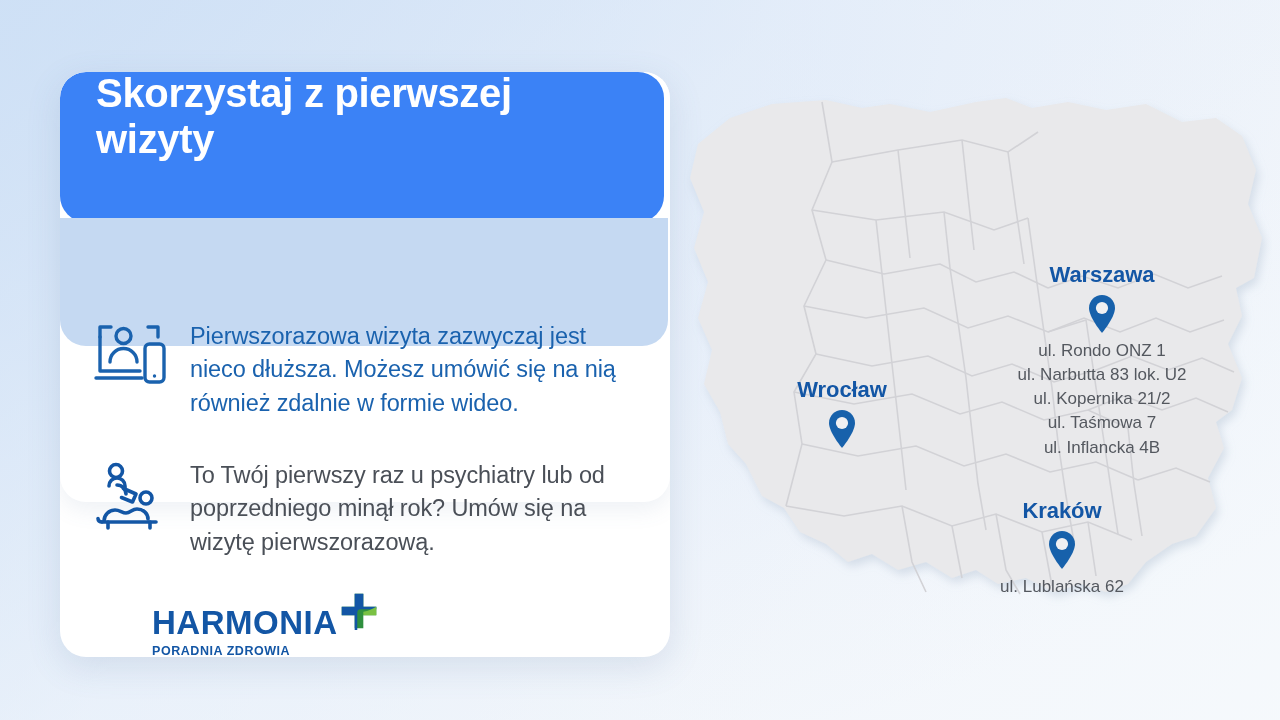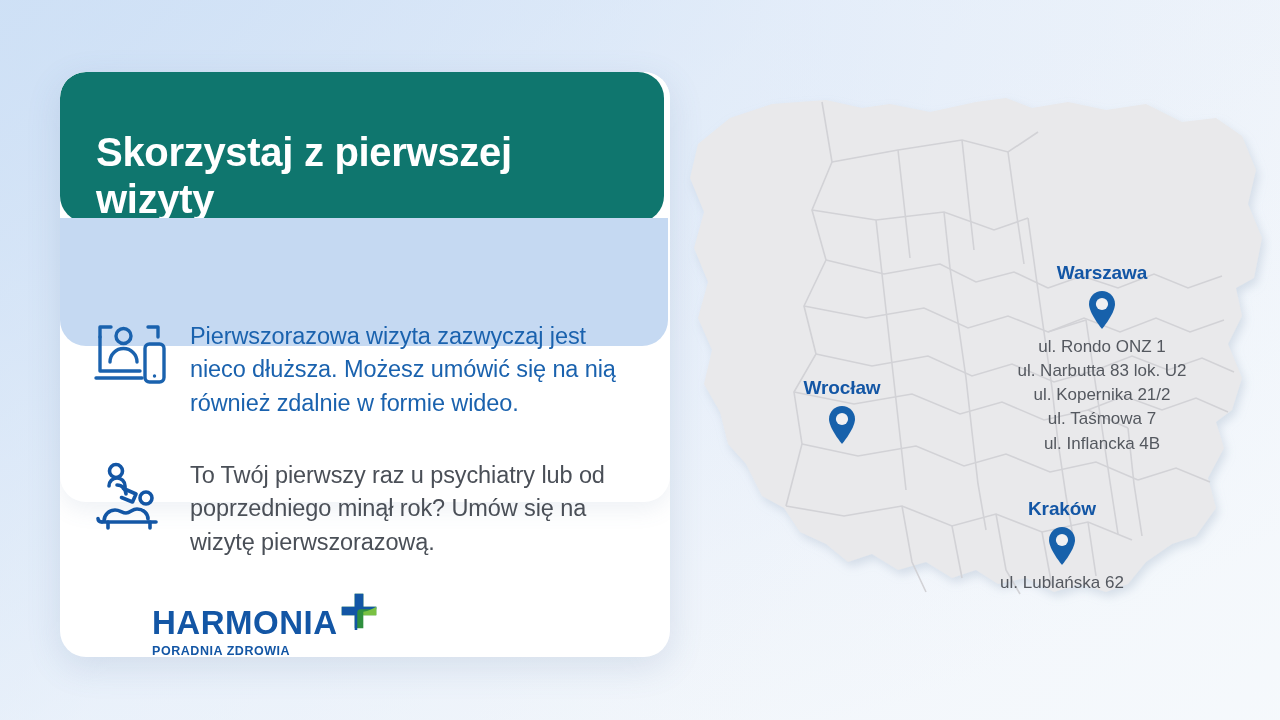--- a/index.html
+++ b/index.html
@@ -23,22 +23,22 @@
     box-shadow:0 10px 34px rgba(90,120,160,.16);
     overflow:hidden;
   }
   .card-inner{
     position:absolute; left:0; top:0; width:610px; height:430px;
     background:#ffffff; border-radius:26px;
     box-shadow:0 8px 22px rgba(90,120,160,.10);
   }
   .hdr{
     position:absolute; left:0; top:0; width:604px; height:150px;
-    background:#0f766e; border-radius:26px;
-    display:flex; align-items:flex-end;
+    background:#3b82f6; border-radius:26px;
+    display:flex; align-items:flex-start;
   }
   .hdr h1{
     color:#fff; font-size:40px; line-height:1.16; font-weight:800;
     letter-spacing:-.3px; padding:0 36px; margin-top:-2px;
   }
   .blue-panel{
     position:absolute; left:0; top:146px; width:608px; height:128px;
     background:#c5d9f2; border-radius:0 0 26px 26px;
   }
   .row{
@@ -64,21 +64,21 @@
     margin-top:5px; font-size:12.5px; font-weight:700; color:#1356a5;
     letter-spacing:.55px; line-height:1.26;
   }
 
   
   .map{ position:absolute; left:676px; top:92px; width:596px; height:580px; }
   .map svg{ width:100%; height:100%; display:block; }
 
   .mk{ position:absolute; }
   .mk .city{
-    font-size:19px; font-weight:800; color:#1356a5; letter-spacing:-.1px;
+    font-size:22px; font-weight:800; color:#1356a5; letter-spacing:-.1px;
     text-align:center; white-space:nowrap;
   }
   .mk .pin{ display:flex; justify-content:center; margin:6px 0 5px; }
   .mk .addr{
     font-size:17px; line-height:1.42; color:#54585f; text-align:center;
     white-space:nowrap; font-weight:500;
   }
   .mk-war{ left:1002px; top:262px; width:200px; }
   .mk-wro{ left:752px; top:377px; width:180px; }
   .mk-kra{ left:972px; top:498px; width:180px; }

